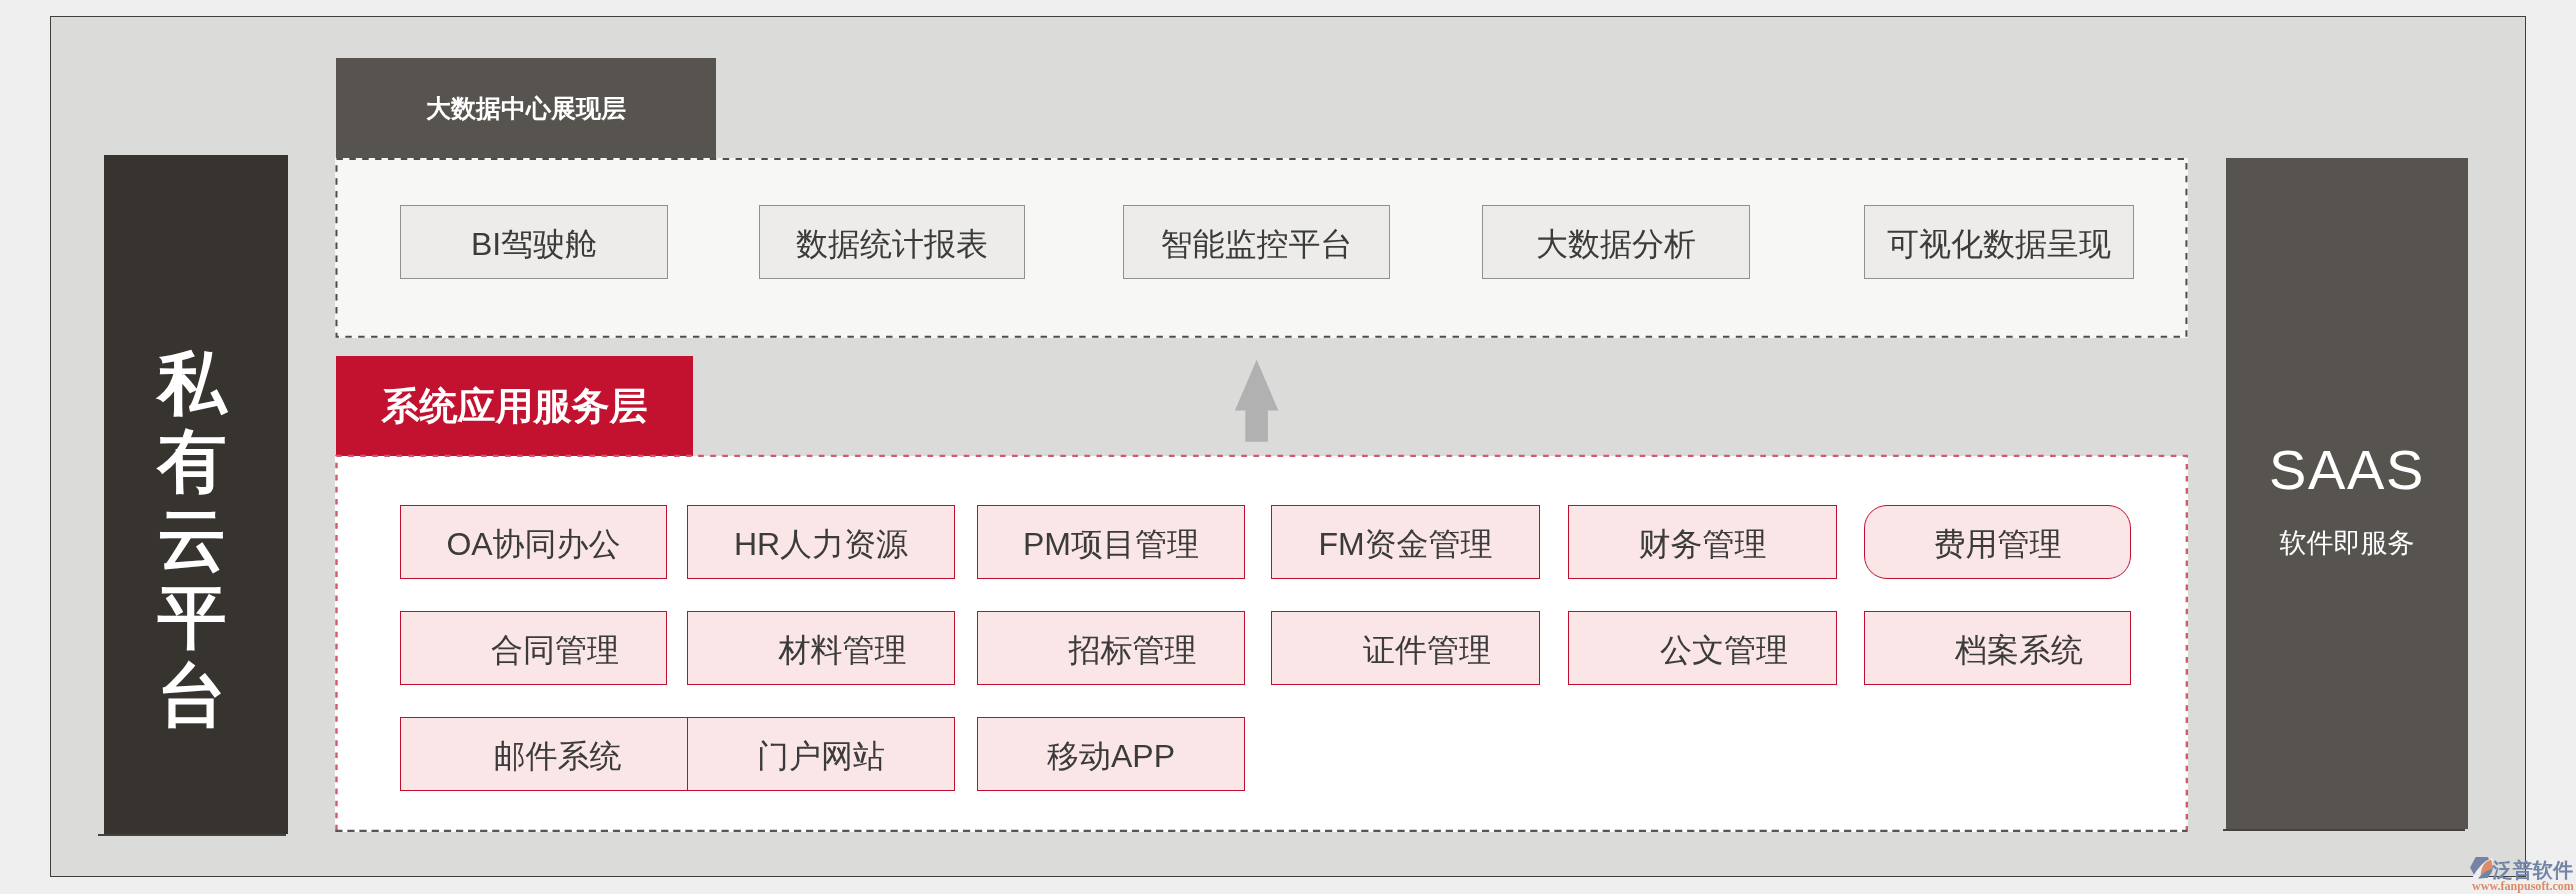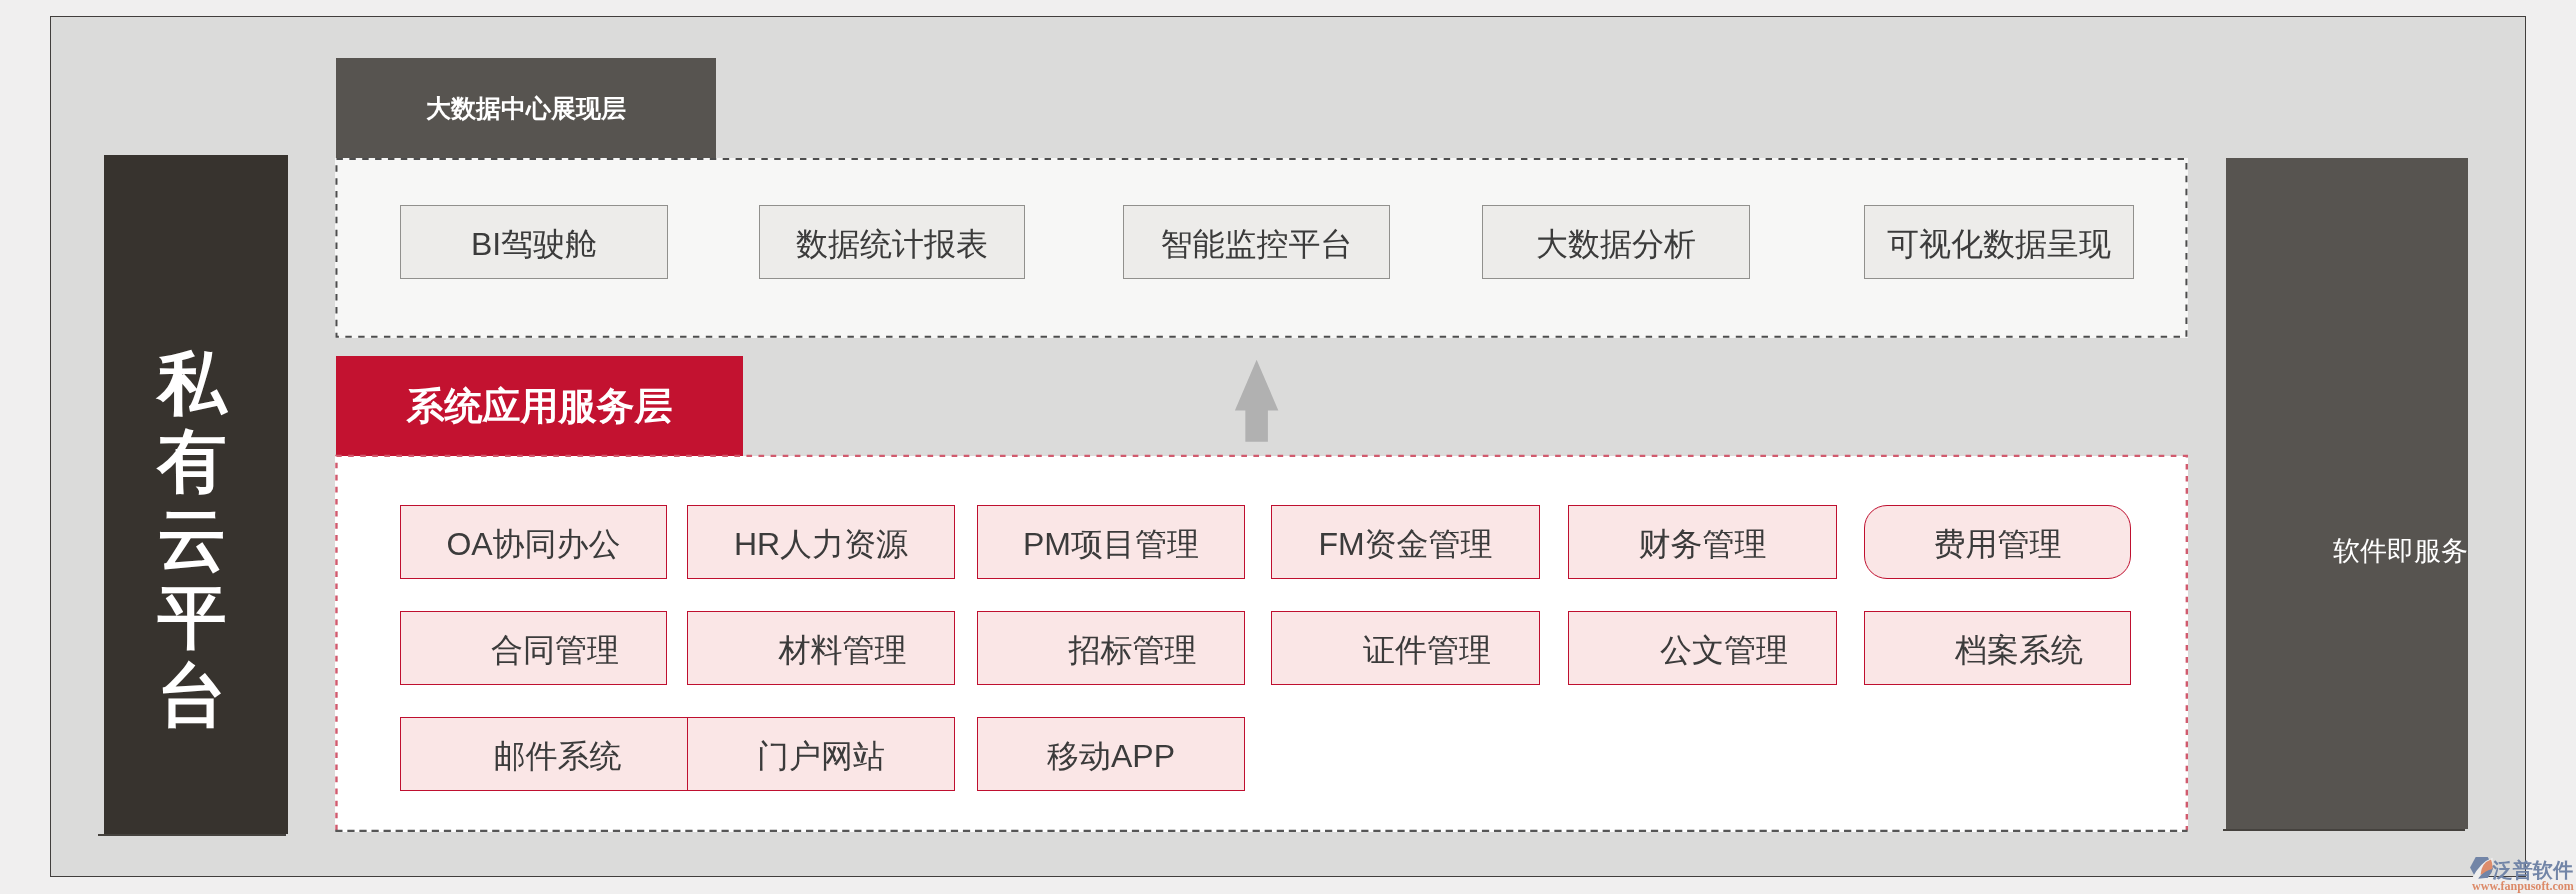--- a/index.html
+++ b/index.html
@@ -3,43 +3,44 @@
 <meta charset="utf-8">
 <style>
   html,body{margin:0;padding:0;}
   body{width:2576px;height:894px;background:#f0efef;font-family:"Liberation Sans",sans-serif;position:relative;overflow:hidden;}
   .abs{position:absolute;box-sizing:border-box;}
   .container{left:50px;top:16px;width:2476px;height:861px;background:#dbdbda;border:1.6px solid #413e3c;}
   .leftbar{left:104px;top:155px;width:184px;height:679px;background:#37332e;}
   .leftbar .vc{position:absolute;left:-4px;width:184px;text-align:center;color:#fff;font-weight:bold;font-size:69px;line-height:69px;height:69px;}
   .saasbar{left:2226px;top:158px;width:242px;height:671px;background:#575450;}
   .saas1{position:absolute;left:0;top:279px;width:100%;text-align:center;color:#fff;font-size:56px;letter-spacing:1.6px;font-weight:normal;}
-  .saas2{position:absolute;left:0;top:372px;width:100%;text-align:right;color:#fff;font-size:27px;line-height:27px;margin-top:8px;}
+  .saas2{position:absolute;left:0;top:372px;width:100%;text-align:center;color:#fff;font-size:27px;line-height:27px;}
   .hdrdark{left:336px;top:58px;width:380px;height:101px;background:#575450;color:#fff;font-size:25px;font-weight:900;text-align:center;line-height:101px;}
-  .hdrred{left:336px;top:356px;width:407px;height:101px;background:#c31230;color:#fff;font-size:38px;font-weight:900;text-align:center;line-height:101px;}
+  .hdrred{left:336px;top:356px;width:357px;height:101px;background:#c31230;color:#fff;font-size:38px;font-weight:900;text-align:center;line-height:101px;}
   .sec1{left:335px;top:158px;width:1853px;height:180px;background:#f7f7f6;}
   .sec2{left:335px;top:456px;width:1853px;height:376px;background:#ffffff;}
   .gbox{top:205px;height:74px;background:#edecea;border:1.6px solid #91908d;color:#3b3b3b;font-size:32px;text-align:center;line-height:76px;}
   .pbox{height:74px;background:#fae6e6;border:1.6px solid #bf0f2f;color:#3b3b3b;font-size:32px;text-align:center;line-height:76px;}
   .r1{top:505px;} .r2{top:611px;padding-left:43px;} .r3{top:717px;}
   svg.overlay{position:absolute;left:0;top:0;z-index:50;pointer-events:none;}
 </style>
 </head>
 <body>
 <div class="abs container"></div>
 <div class="abs leftbar">
     <div style="position:absolute;left:-6.4px;bottom:-2.4px;width:calc(100% + 4.8px);height:2.4px;background:#45423e;"></div>
   <div class="vc" style="top:194px;">私</div>
   <div class="vc" style="top:272px;">有</div>
   <div class="vc" style="top:350px;">云</div>
   <div class="vc" style="top:428px;">平</div>
   <div class="vc" style="top:506px;">台</div>
 </div>
 <div class="abs saasbar">
     <div style="position:absolute;left:-3.2px;bottom:-2.4px;width:100%;height:2.4px;background:#45423e;"></div>
+  <div class="saas1">SAAS</div>
   <div class="saas2">软件即服务</div>
 </div>
 <div class="abs hdrdark">大数据中心展现层</div>
 <div class="abs hdrred">系统应用服务层</div>
 <div class="abs sec1"></div>
 <div class="abs sec2"></div>
 
 <div class="abs gbox" style="left:400px;width:268px;">BI驾驶舱</div>
 <div class="abs gbox" style="left:759px;width:266px;">数据统计报表</div>
 <div class="abs gbox" style="left:1123px;width:267px;">智能监控平台</div>

